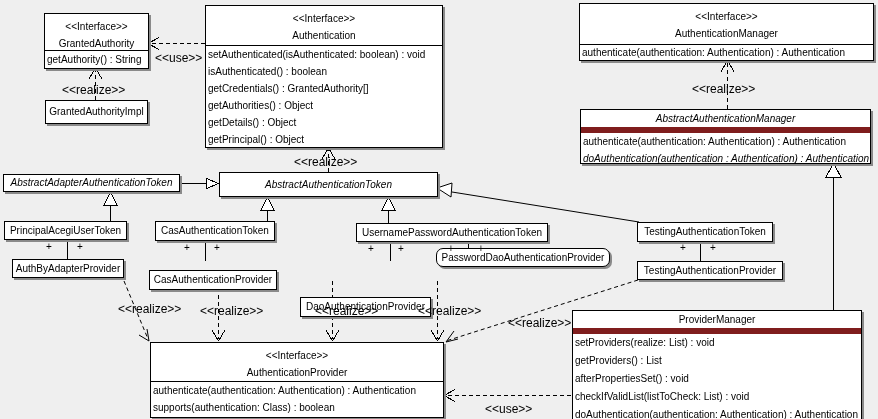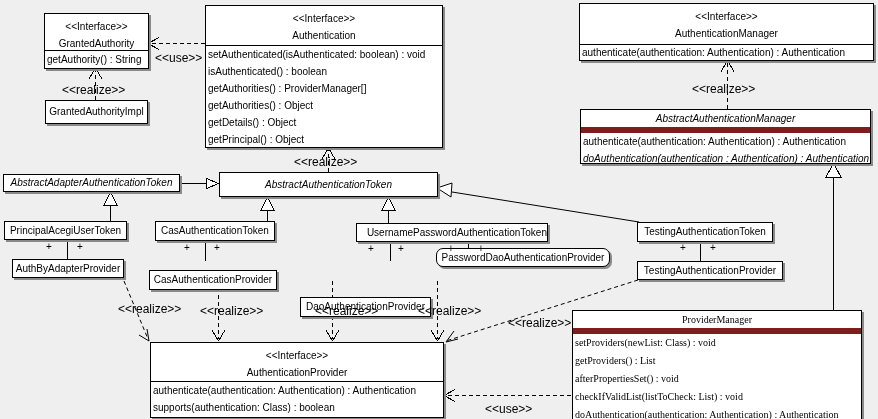--- a/index.html
+++ b/index.html
@@ -123,21 +123,21 @@
     <span>GrantedAuthorityImpl</span>
   </div>
 
   <div class="box" style="left:205px;top:5px;width:236px;height:141px;">
     <div class="hdr" style="height:35px;">
       <div class="line">&lt;&lt;Interface&gt;&gt;</div>
       <div class="line">Authentication</div>
     </div>
     <div class="m">setAuthenticated(isAuthenticated: boolean) : void</div>
     <div class="m">isAuthenticated() : boolean</div>
-    <div class="m">getAuthorities() : ProviderManager[]</div>
+    <div class="m">getCredentials() : GrantedAuthority[]</div>
     <div class="m">getAuthorities() : Object</div>
     <div class="m">getDetails() : Object</div>
     <div class="m">getPrincipal() : Object</div>
   </div>
 
   <div class="box" style="left:579px;top:3px;width:293px;height:56px;">
     <div class="hdr" style="height:36px;">
       <div class="line">&lt;&lt;Interface&gt;&gt;</div>
       <div class="line">AuthenticationManager</div>
     </div>
@@ -157,21 +157,21 @@
   <div class="box single it" style="left:219px;top:172px;width:217px;height:23px;line-height:23px;">
     <span>AbstractAuthenticationToken</span>
   </div>
 
   <div class="box single" style="left:4px;top:221px;width:121px;height:17px;line-height:17px;">
     <span>PrincipalAcegiUserToken</span>
   </div>
   <div class="box single" style="left:155px;top:221px;width:118px;height:18px;line-height:18px;">
     <span>CasAuthenticationToken</span>
   </div>
-  <div class="box single" style="left:356px;top:223px;width:190px;height:17px;line-height:17px;text-align:right;">
+  <div class="box single" style="left:356px;top:223px;width:190px;height:17px;line-height:17px;">
     <span>UsernamePasswordAuthenticationToken</span>
   </div>
   <div class="box single" style="left:637px;top:222px;width:134px;height:18px;line-height:18px;">
     <span>TestingAuthenticationToken</span>
   </div>
 
   <div class="box single" style="left:12px;top:259px;width:110px;height:17px;line-height:17px;">
     <span>AuthByAdapterProvider</span>
   </div>
   <div class="box single" style="left:149px;top:261px;width:126px;height:18px;line-height:18px;margin-top:9px;">
@@ -189,23 +189,23 @@
 
   <div class="box" style="left:150px;top:342px;width:292px;height:74px;">
     <div class="hdr" style="height:34px;">
       <div class="line">&lt;&lt;Interface&gt;&gt;</div>
       <div class="line">AuthenticationProvider</div>
     </div>
     <div class="m">authenticate(authentication: Authentication) : Authentication</div>
     <div class="m">supports(authentication: Class) : boolean</div>
   </div>
 
-  <div class="box" style="left:572px;top:310px;width:288px;height:108px;font-family:Liberation Serif, serif;">
+  <div class="box" style="left:572px;top:310px;width:288px;height:108px;">
     <div class="ttl" style="height:17px;">ProviderManager</div>
-    <div class="m m18">setProviders(newList: Class) : void</div>
+    <div class="m m18">setProviders(realize: List) : void</div>
     <div class="m m18">getProviders() : List</div>
     <div class="m m18">afterPropertiesSet() : void</div>
     <div class="m m18">checkIfValidList(listToCheck: List) : void</div>
     <div class="m m18">doAuthentication(authentication: Authentication) : Authentication</div>
   </div>
 
   <div class="elabel" style="left:155px;top:51px;">&lt;&lt;use&gt;&gt;</div>
   <div class="elabel" style="left:62px;top:83px;">&lt;&lt;realize&gt;&gt;</div>
   <div class="elabel" style="left:294px;top:155px;">&lt;&lt;realize&gt;&gt;</div>
   <div class="elabel" style="left:692px;top:82px;">&lt;&lt;realize&gt;&gt;</div>

